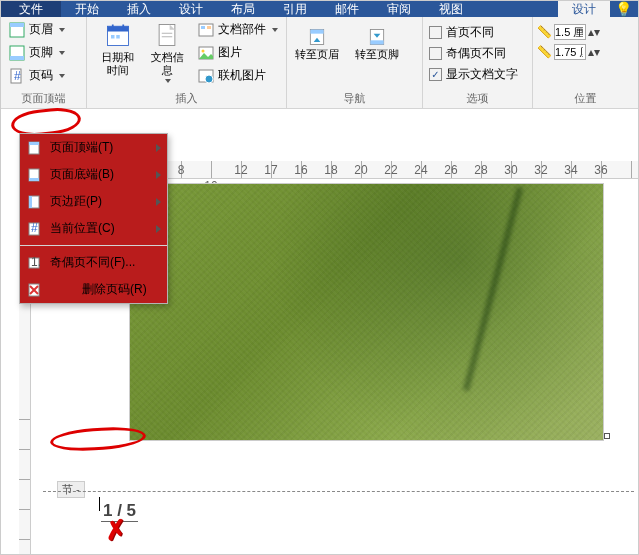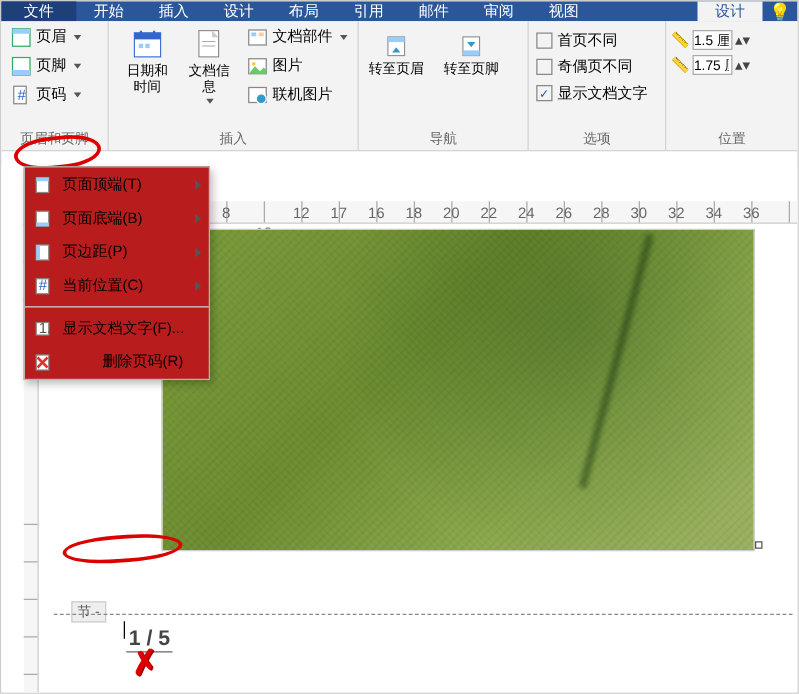--- a/index.html
+++ b/index.html
@@ -6,21 +6,21 @@
 body { background: #fff; width: 639px; height: 555px; overflow: hidden; position: relative; border: 1px solid #ccc; }
 
 .tabbar { background: #2b579a; height: 16px; display: flex; align-items: stretch; color: #fff; }
 .tab { padding: 0 14px; display: flex; align-items: center; cursor: pointer; }
 .tab.file { background: #1e3f77; padding: 0 18px; }
 .tab.active { background: #f3f3f3; color: #2b579a; }
 .tab.extra { margin-left: auto; }
 .bulb { width: 28px; display: flex; align-items: center; justify-content: center; font-size: 14px; }
 .red-tab-ring { position: absolute; border: 3px solid #d00; border-radius: 50%/60%; width: 56px; height: 26px; left: 518px; top: 28px; transform: rotate(-5deg); pointer-events: none; }
 
-.ribbon { background: #f3f3f3; height: 104px; border-bottom: 1px solid #d4d4d4; display: flex; position: relative; }
+.ribbon { background: #f3f3f3; height: 92px; border-bottom: 1px solid #d4d4d4; display: flex; position: relative; }
 .grp { border-right: 1px solid #d4d4d4; padding: 2px 4px 0 4px; display: flex; flex-direction: column; justify-content: space-between; }
 .grp-label { text-align: center; color: #666; font-size: 11px; padding: 2px 0; }
 .vlist { display: flex; flex-direction: column; gap: 2px; }
 .hbtn { display: flex; align-items: center; gap: 4px; padding: 2px 4px; cursor: pointer; white-space: nowrap; }
 .icon16 { width: 16px; height: 16px; display: inline-flex; align-items: center; justify-content: center; }
 .icon16 svg { width: 16px; height: 16px; }
 .drop { width: 0; height: 0; border-left: 3px solid transparent; border-right: 3px solid transparent; border-top: 4px solid #555; margin-left: 2px; }
 .bigbtn { display: flex; flex-direction: column; align-items: center; padding: 2px 6px; cursor: pointer; gap: 2px; }
 .bigbtn svg { width: 28px; height: 28px; }
 .bigbtn .lbl { font-size: 11px; text-align: center; line-height: 1.2; }
@@ -111,21 +111,21 @@
         <span class="icon16">
             <svg viewBox="0 0 16 16">
               <rect x="2" y="1" width="10" height="14" fill="#fff" stroke="#888"></rect>
               <text x="5" y="12" font-size="8" fill="#36c">#</text>
             </svg>
           </span>
         <span>页码</span>
           <span class="drop"></span>
       </div>
     </div>
-    <div class="grp-label">页眉和页脚</div>
+    <div class="grp-label">页面顶端</div>
   </div>
 
   <div class="grp" style="width:200px;">
     <div style="display:flex;">
       <div class="bigbtn">
         <svg viewBox="0 0 32 32">
             <rect x="4" y="6" width="24" height="22" fill="#fff" stroke="#36c"></rect>
             <rect x="4" y="6" width="24" height="6" fill="#36c"></rect>
             <line x1="10" y1="4" x2="10" y2="10" stroke="#36c" stroke-width="2"></line>
             <line x1="22" y1="4" x2="22" y2="10" stroke="#36c" stroke-width="2"></line>
@@ -339,21 +339,21 @@
       <span class="mi-arrow"></span>
   </div>
   <div class="menu-sep"></div>
   <div class="menu-item">
     <span class="mi-icon">
         <svg viewBox="0 0 14 14">
           <rect x="2" y="2" width="10" height="10" fill="#fff" stroke="#888"></rect>
           <text x="4" y="10" font-size="7" fill="#555">1.</text>
         </svg>
       </span>
-    <span class="mi-label">显示文档文字(F)...</span>
+    <span class="mi-label">奇偶页不同(F)...</span>
   </div>
   <div class="menu-item" style="position:relative;gap:40px;">
     <span class="mi-icon">
         <svg viewBox="0 0 14 14">
           <rect x="2" y="1" width="10" height="12" fill="#fff" stroke="#888"></rect>
           <line x1="3" y1="3" x2="11" y2="11" stroke="#d33" stroke-width="2"></line>
           <line x1="11" y1="3" x2="3" y2="11" stroke="#d33" stroke-width="2"></line>
         </svg>
       </span>
     <span class="mi-label">删除页码(R)</span>

